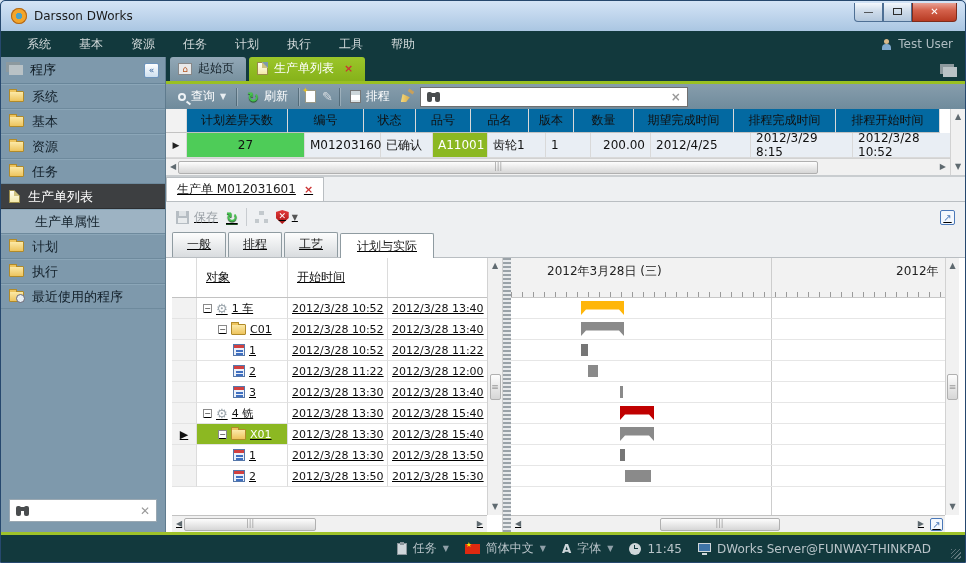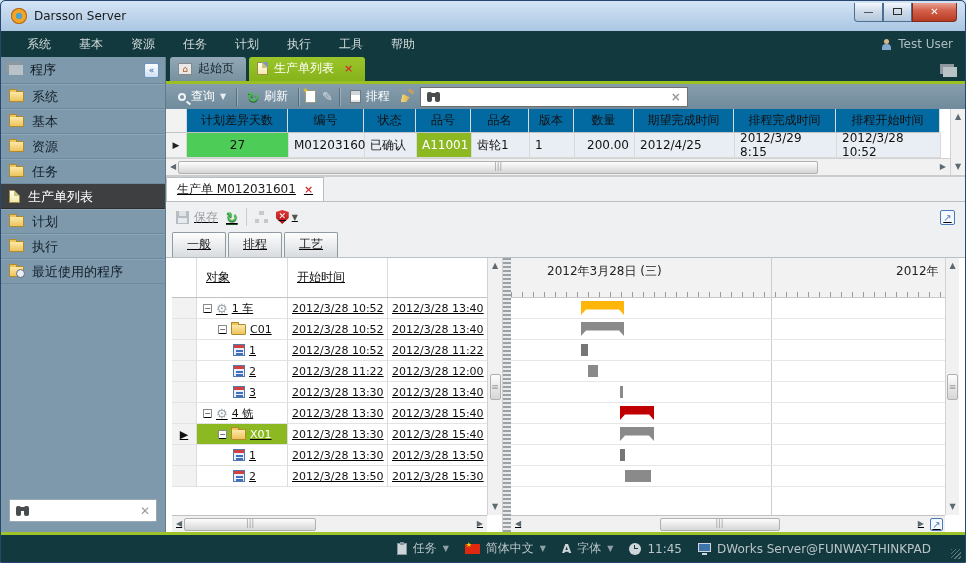--- a/index.html
+++ b/index.html
@@ -198,21 +198,21 @@
   .grip { position:absolute; right:4px; bottom:3px; width:10px; height:10px;
           background:repeating-linear-gradient(135deg,#5d757a 0 1px,transparent 1px 3px); }
 </style>
 </head>
 <body>
 
 <div class="window">
 
   <div class="titlebar">
     <span class="app-icon"></span>
-    <span class="title">Darsson Server</span>
+    <span class="title">Darsson DWorks</span>
     <div class="winbtns">
       <span class="winbtn">—</span>
       <span class="winbtn">
           <span class="maxglyph"></span>
         </span>
       <span class="winbtn close">✕</span>
     </div>
   </div>
 
   <div class="menubar">
@@ -252,20 +252,23 @@
             <span class="icon-folder"></span>
             <span>资源</span>
           </div>
           <div class="sb-item">
             <span class="icon-folder"></span>
             <span>任务</span>
           </div>
           <div class="sb-item selected">
             <span class="icon-doc"></span>
             <span>生产单列表</span>
+          </div>
+          <div class="sb-item child">
+            <span>生产单属性</span>
           </div>
           <div class="sb-item">
             <span class="icon-folder"></span>
             <span>计划</span>
           </div>
           <div class="sb-item">
             <span class="icon-folder"></span>
             <span>执行</span>
           </div>
           <div class="sb-item">
@@ -330,21 +333,21 @@
             <div class="gh" style="width: 55px;">品号</div>
             <div class="gh" style="width: 58px;">品名</div>
             <div class="gh" style="width: 45px;">版本</div>
             <div class="gh" style="width: 60px;">数量</div>
             <div class="gh" style="width: 100px;">期望完成时间</div>
             <div class="gh" style="width: 102px;">排程完成时间</div>
             <div class="gh" style="width: 104px;">排程开始时间</div>
           </div>
         <div class="grow-cells" id="grid-row">
             <div class="gc rowsel" style="width: 21px;">▶</div>
-            <div class="gc days" style="width: 102px;">27</div>
+            <div class="gc days" style="width: 118px;">27</div>
             <div class="gc" style="width: 76px;">M012031601</div>
             <div class="gc" style="width: 52px;">已确认</div>
             <div class="gc item" style="width: 55px;">A11001</div>
             <div class="gc" style="width: 58px;">齿轮1</div>
             <div class="gc" style="width: 45px;">1</div>
             <div class="gc right" style="width: 60px;">200.00</div>
             <div class="gc" style="width: 100px;">2012/4/25</div>
             <div class="gc" style="width: 102px;">2012/3/29 8:15</div>
             <div class="gc" style="width: 104px;">2012/3/28 10:52</div>
           </div>
@@ -377,20 +380,21 @@
           <div style="display:flex;align-items:center;gap:3px">
             <span class="icon-shield">✕</span>
             <span class="drop-dark">▼</span>
           </div>
           <span class="icon-expand" style="margin-left:auto">↗</span>
         </div>
         <div class="subtabs" id="subtabs">
             <div class="subtab">一般</div>
             <div class="subtab">排程</div>
             <div class="subtab">工艺</div>
+            <div class="subtab active">计划与实际</div>
           </div>
 
         <div class="split">
           <div class="tpane">
             <div class="thead" id="thead">
                 <div class="th" style="width: 25px; padding-left: 0px;"></div>
                 <div class="th" style="width: 91px;">对象</div>
                 <div class="th" style="width: 100px;">开始时间</div>
               </div>
             <div class="trows" id="trows">

